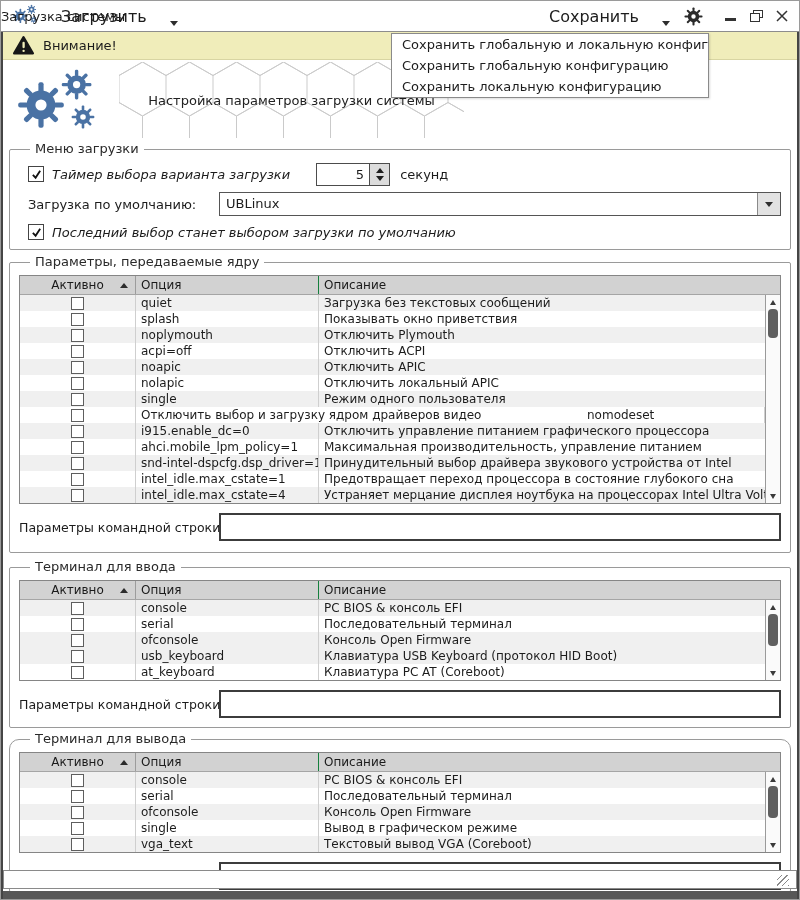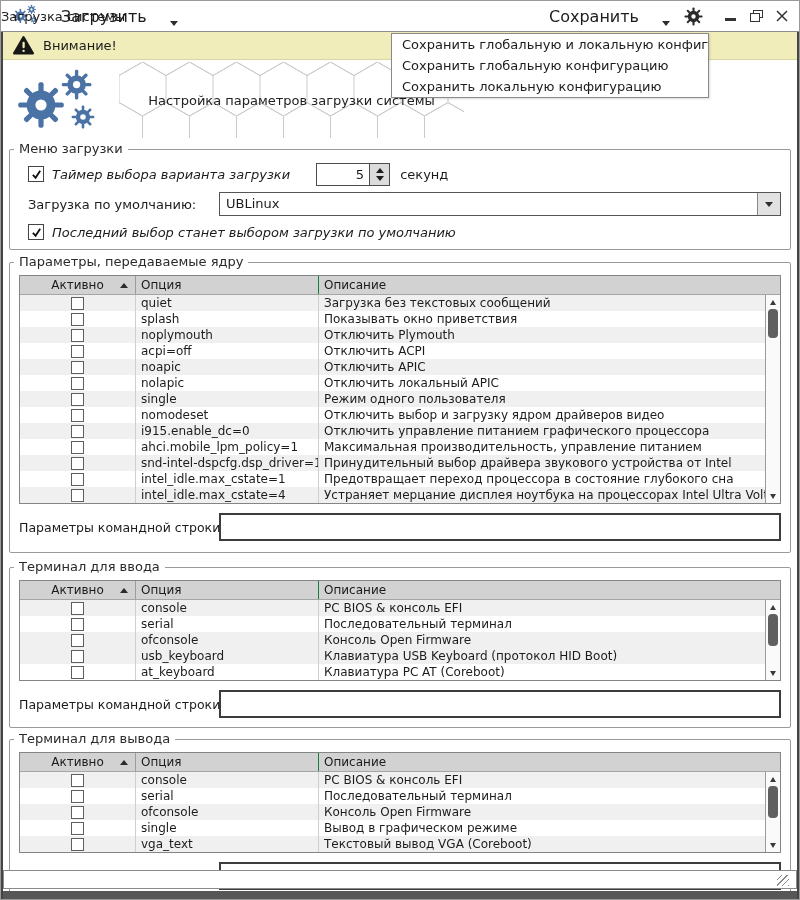--- a/index.html
+++ b/index.html
@@ -23,25 +23,25 @@
   .menu-item{height:21px;line-height:21px;padding-left:10px;font-size:13px;white-space:nowrap;overflow:hidden;}
   
   .hero{height:80px;position:relative;background:#fff;}
   .big-logo{position:absolute;left:10px;top:5px;color:#4a72a4;}
   .hex-band{position:absolute;left:118px;top:2px;width:345px;height:76px;}
   .hex-band svg{position:absolute;left:0;top:0;}
   .hero-subtitle{position:absolute;left:0;right:0;top:0;bottom:0;display:flex;align-items:center;justify-content:center;font-size:13px;color:#222;}
   
   .groups{padding:9px 8px 0 8px;}
   .group{position:relative;border:1px solid #9a9a9a;border-radius:2px;padding:12px 9px 8px 9px;box-sizing:border-box;}
-  .group .legend{position:absolute;top:-9px;left:4px;background:#fff;padding:0 5px;font-size:13px;color:#2a2a2a;}
+  .group .legend{position:absolute;top:-9px;left:20px;background:#fff;padding:0 5px;font-size:13px;color:#2a2a2a;}
   .g1{margin-bottom:12px;}
   .g2{margin-bottom:14px;padding-bottom:11px;}
   .g3{margin-bottom:11px;padding-bottom:9px;}
-  .g4{padding-bottom:9px;}
+  .g4{padding-bottom:9px;border-radius:10px;}
   
   .form-row{display:flex;align-items:center;font-size:13px;padding-left:9px;}
   .r1{height:24px;margin-bottom:6px;}
   .r2{height:24px;margin-bottom:7px;}
   .r3{height:18px;}
   .cb-lg{width:14px;height:14px;border:1px solid #444;background:#fff;display:inline-flex;align-items:center;justify-content:center;flex:0 0 auto;}
   .cb-lg svg{display:block;}
   .cb-label{margin-left:8px;white-space:nowrap;font-style:italic;}
   .spinbox{display:flex;margin-left:26px;width:74px;height:23px;border:1px solid #4c4c4c;box-sizing:border-box;background:#fff;}
   .spin-val{flex:1;text-align:right;padding-right:5px;line-height:21px;font-size:13px;}
@@ -306,22 +306,22 @@
               <div class="tc c-act">
                 <span class="cb-sm"></span>
               </div>
               <div class="tc c-opt">single</div>
               <div class="tc c-desc">Режим одного пользователя</div>
             </div>
             <div class="trow">
               <div class="tc c-act">
                 <span class="cb-sm"></span>
               </div>
+              <div class="tc c-desc">Отключить выбор и загрузку ядром драйверов видео</div>
               <div class="tc c-opt">nomodeset</div>
-              <div class="tc c-desc">Отключить выбор и загрузку ядром драйверов видео</div>
             </div>
             <div class="trow shade">
               <div class="tc c-act">
                 <span class="cb-sm"></span>
               </div>
               <div class="tc c-opt">i915.enable_dc=0</div>
               <div class="tc c-desc">Отключить управление питанием графического процессора</div>
             </div>
             <div class="trow">
               <div class="tc c-act">

